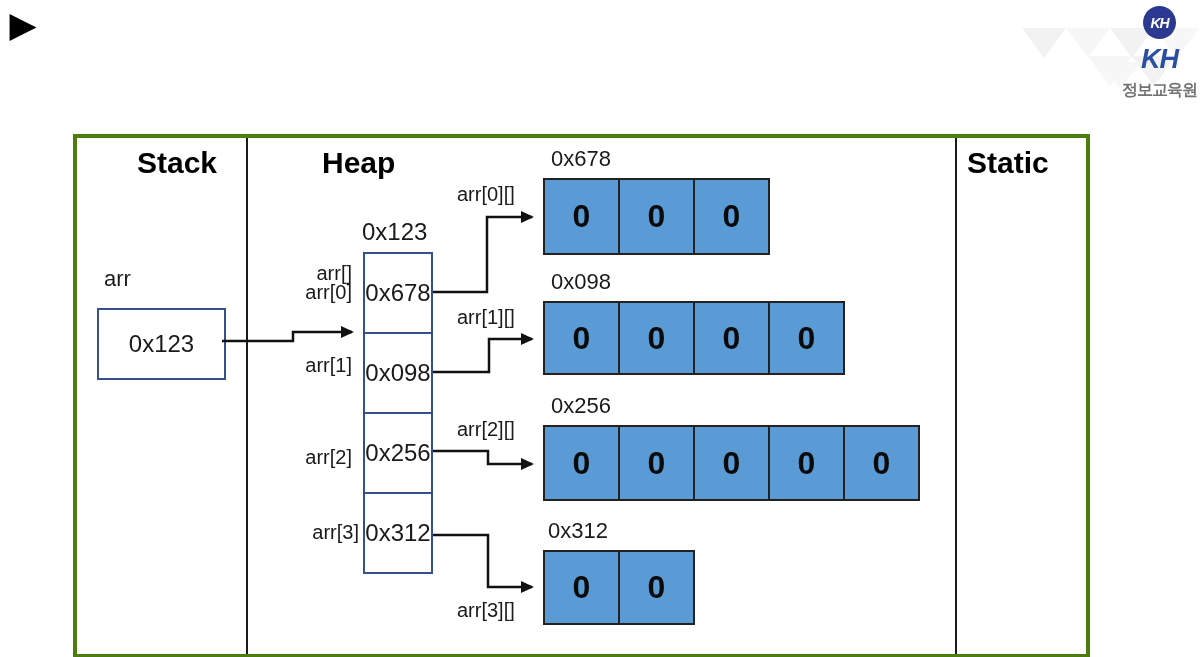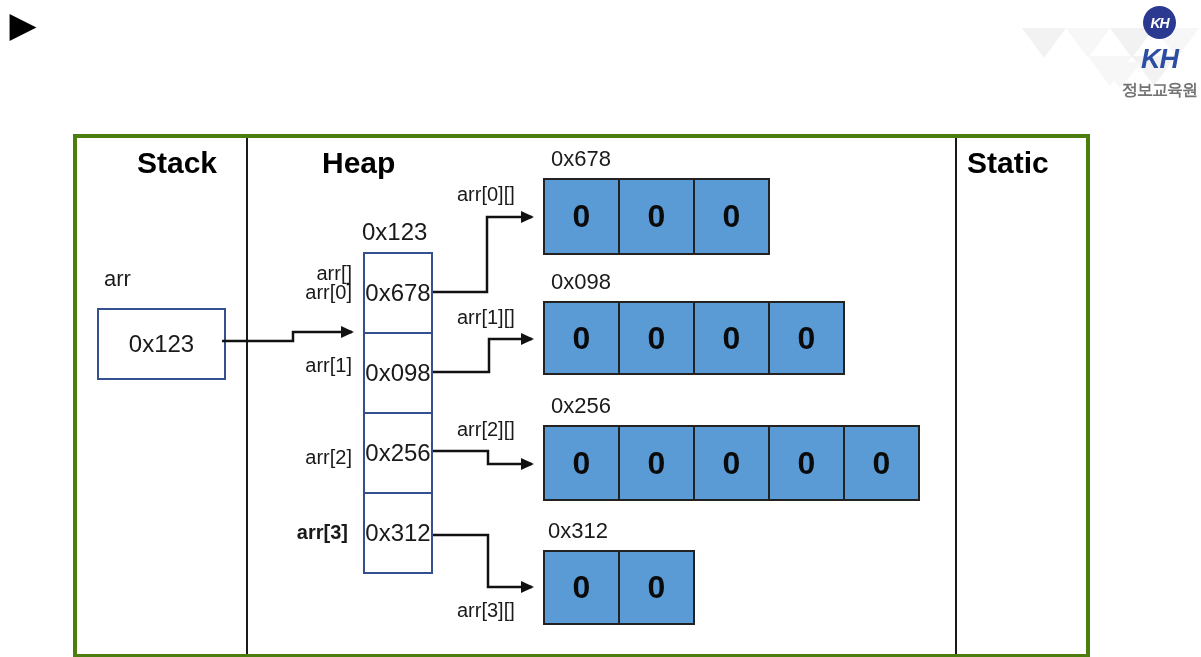--- a/index.html
+++ b/index.html
@@ -100,21 +100,21 @@
         <span class="val-txt">0x256</span>
       </div>
     <div class="ptr-cell">
         <span class="val-txt">0x312</span>
       </div>
   </div>
 
   <div class="ptr-index" style="left:292px;top:281px;">arr[0]</div>
   <div class="ptr-index" style="left:292px;top:354px;">arr[1]</div>
   <div class="ptr-index" style="left:292px;top:446px;">arr[2]</div>
-  <div class="ptr-index" style="left:288px;top:521px;font-weight:bold;">arr[3]</div>
+  <div class="ptr-index" style="left:299px;top:521px;">arr[3]</div>
 
   <div class="addr-lbl" style="left:551px;top:146px;">0x678</div>
   <div class="addr-lbl" style="left:551px;top:269px;">0x098</div>
   <div class="addr-lbl" style="left:551px;top:393px;">0x256</div>
   <div class="addr-lbl" style="left:548px;top:518px;">0x312</div>
 
   <div class="lbl right-align" style="left:457px;top:183px;width:80px;">arr[0][]</div>
   <div class="lbl right-align" style="left:457px;top:306px;width:80px;">arr[1][]</div>
   <div class="lbl right-align" style="left:457px;top:418px;width:80px;">arr[2][]</div>
   <div class="lbl right-align" style="left:457px;top:599px;width:80px;">arr[3][]</div>

